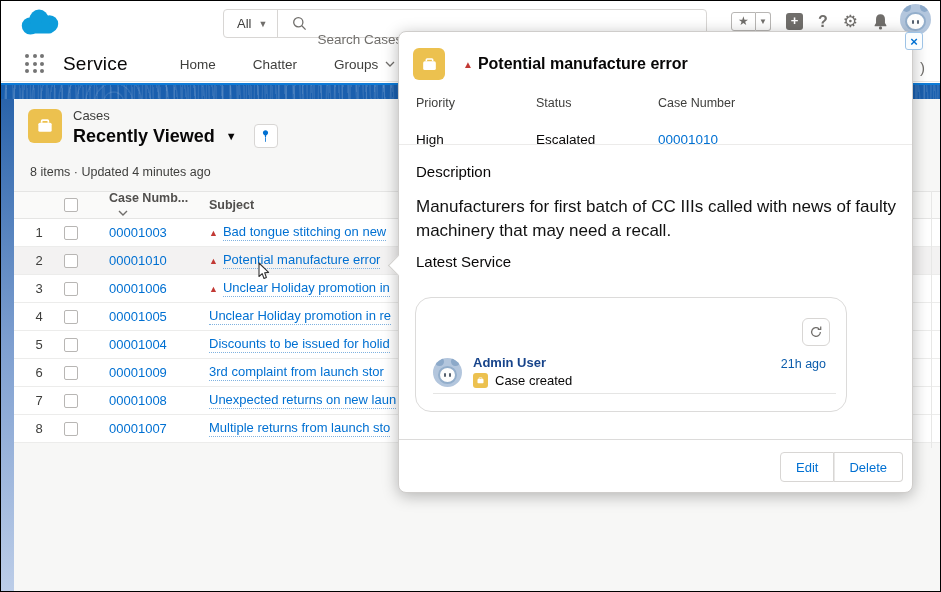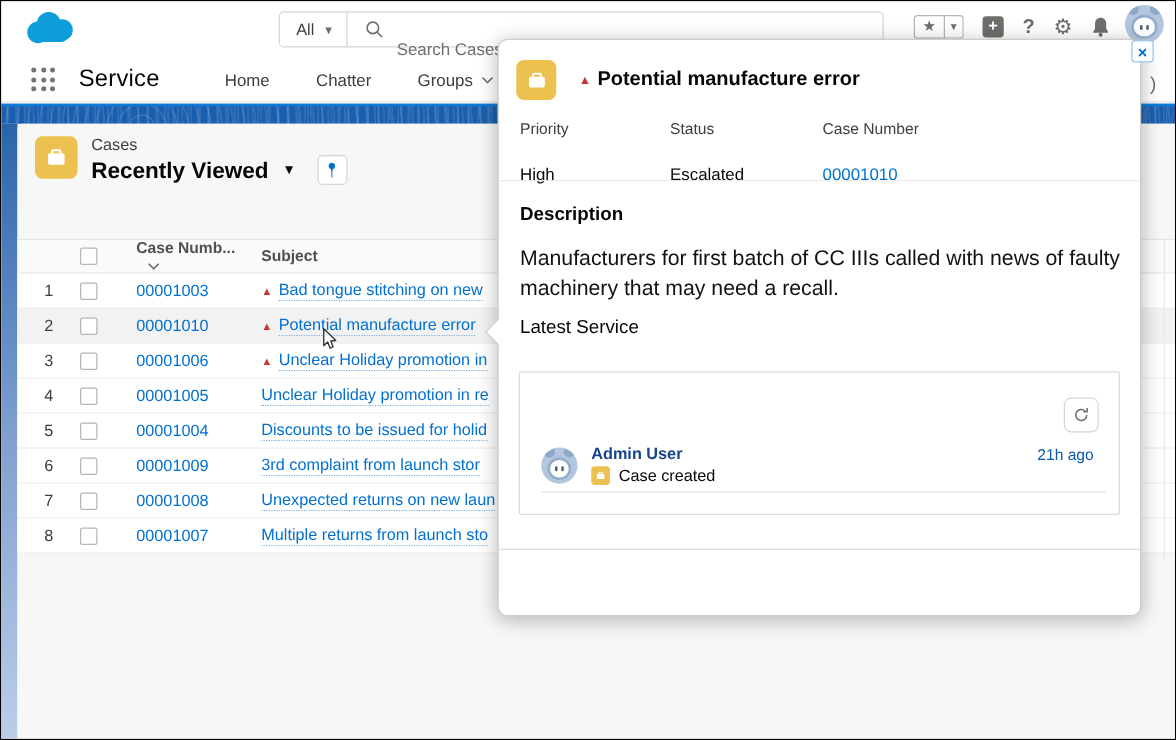--- a/index.html
+++ b/index.html
@@ -108,22 +108,22 @@
   .pop-title { font-size:16px; font-weight:bold; color:#080707; }
   .field { position:absolute; top:64px; }
   .f1 { left:17px; } .f2 { left:137px; } .f3 { left:259px; }
   .field .flabel { font-size:12.5px; color:#3e3e3c; }
   .field .fvalue { margin-top:22px; font-size:13.5px; color:#080707; }
   .fvalue.link { color:#0070d2; cursor:pointer; }
   .pop-div1 { position:absolute; left:0; right:0; top:112px; height:1px; background:#eceb Ea; background:#ecebea; }
   .pop-h2 { position:absolute; left:17px; font-size:15px; color:#080707; }
   .h-desc { top:131px; } .h-latest { top:221px; }
   .pop-desc { position:absolute; left:17px; top:163px; width:484px; font-size:17px; color:#121212; line-height:24px; }
-  .upd-card { position:absolute; left:16px; top:265px; width:481px; height:115px; background:#fff;
-              border:1px solid #dcdbda; border-radius:2px; }
+  .upd-card { position:absolute; left:16px; top:265px; width:432px; height:115px; background:#fff;
+              border:1px solid #dcdbda; border-radius:16px; }
   .refresh-btn { position:absolute; right:16px; top:20px; width:28px; height:28px; border:1px solid #d8d6d4;
                  border-radius:6px; background:#fff; display:flex; align-items:center; justify-content:center; cursor:pointer; }
   .astro.sm { left:17px; top:60px; width:29px; height:29px; }
   .feed-author { position:absolute; left:57px; top:57px; font-size:13px; font-weight:bold; color:#16438a; cursor:pointer; }
   .feed-action { position:absolute; left:57px; top:75px; display:flex; align-items:center; gap:7px;
                  font-size:13px; color:#080707; }
   .ci-sm { width:15px; height:15px; border-radius:3px; }
   .feed-time { position:absolute; right:20px; top:59px; font-size:12.5px; color:#0b5cab; cursor:pointer; }
   .feed-rule { position:absolute; left:17px; right:10px; bottom:17px; height:1px; background:#e5e5e4; }
   .pop-div2 { position:absolute; left:0; right:0; top:407px; height:1px; background:#dcdbda; }
@@ -234,20 +234,21 @@
     <span class="view-row">
       <span class="view-name">Recently Viewed</span>
       <span class="view-caret">▼</span>
       <span class="pin-btn">
         <svg width="13" height="14" viewBox="0 0 16 16">
           <path fill="#0070d2" d="M8 .8c1.8 0 3.2 1.4 3.2 3.2 0 1.5-1 2.7-2.3 3.1L8.6 9.6H7.4L7.1 7.1C5.8 6.7 4.8 5.5 4.8 4 4.8 2.2 6.2.8 8 .8z"></path>
           <rect x="7.5" y="9.4" width="1" height="6" rx=".5" fill="#0070d2"></rect>
         </svg>
       </span>
     </span>
+    <span class="summary">8 items · Updated 4 minutes ago</span>
 
     <div class="table">
       <div class="thead">
         <span class="col-num"></span>
         <span class="col-check">
             <span class="cb"></span>
           </span>
         <span class="col-casenum">
           <span>Case Numb...</span>
           <span class="sort-caret">
@@ -388,21 +389,21 @@
       <div class="flabel">Status</div>
       <div class="fvalue">Escalated</div>
     </div>
     <div class="field f3">
       <div class="flabel">Case Number</div>
       <div class="fvalue link">00001010</div>
     </div>
 
     <div class="pop-div1"></div>
 
-    <h2 class="pop-h2 h-desc" style="font-weight:bold;">Description</h2>
+    <h2 class="pop-h2 h-desc" style="font-weight:normal;">Description</h2>
     <p class="pop-desc">Manufacturers for first batch of CC IIIs called with news of faulty machinery that may need a recall.</p>
 
     <h2 class="pop-h2 h-latest" style="font-weight:normal;">Latest Service</h2>
 
     <div class="upd-card">
       <button class="refresh-btn">
         <svg width="14" height="14" viewBox="0 0 16 16" fill="none" stroke="#706e6b" stroke-width="1.4">
           <path d="M13 8a5 5 0 1 1-1.6-3.7"></path>
           <path d="M13.4 1.6v3.4h-3.4"></path>
         </svg>
@@ -421,15 +422,19 @@
             <rect x="4" y="8" width="16" height="11" rx="2" fill="#fff"></rect>
           </svg>
         </span>
         <span>Case created</span>
       </span>
       <span class="feed-time">21h ago</span>
       <span class="feed-rule"></span>
     </div>
 
     <div class="pop-div2"></div>
+    <div class="pop-actions">
+      <button class="pbtn first">Edit</button>
+      <button class="pbtn last">Delete</button>
+    </div>
   </aside>
 
 </div>
 
 </body></html>

